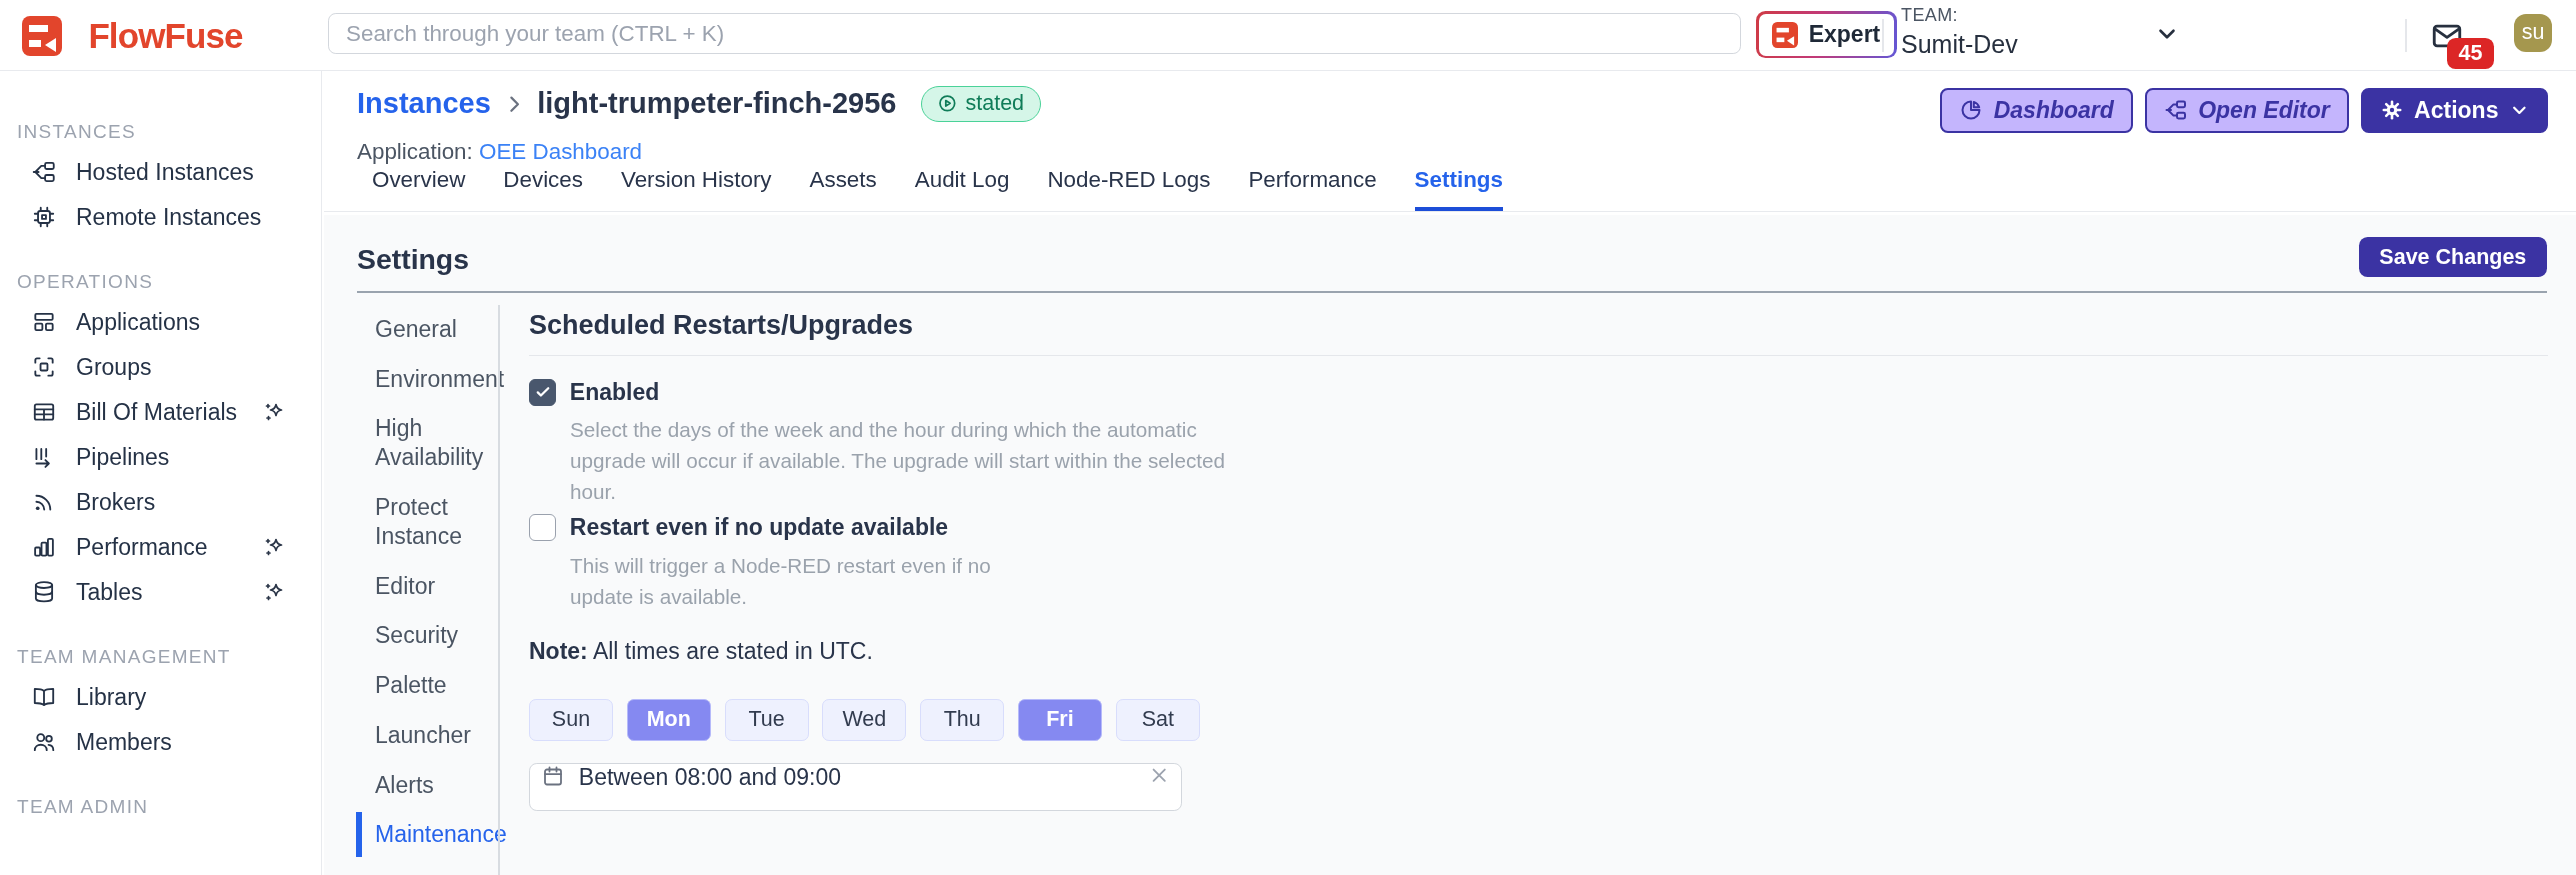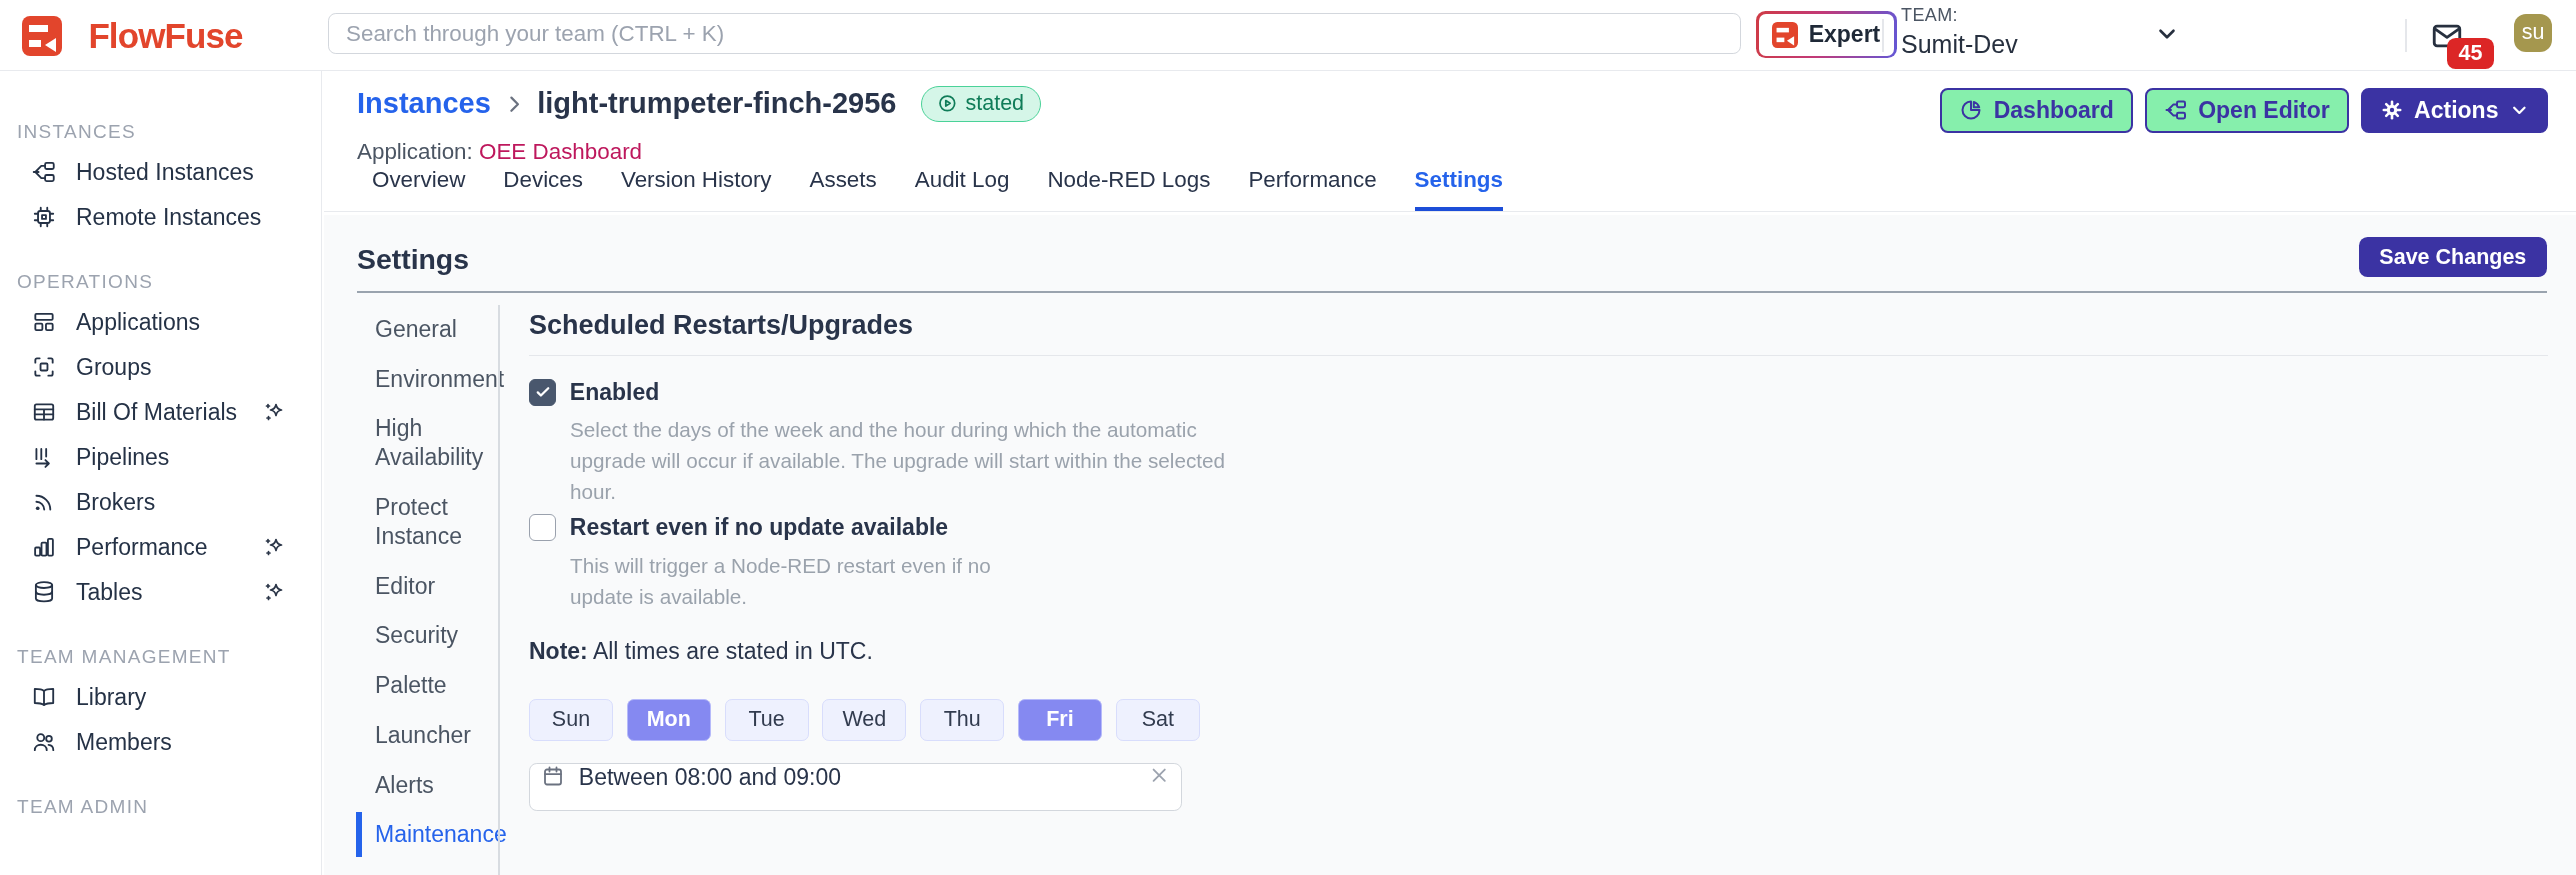--- a/index.html
+++ b/index.html
@@ -39,25 +39,25 @@
 
   
   .main-header { position:absolute; left:324px; top:72px; width:2252px; height:140px; background:#fff; border-bottom:1.7px solid #e8eaee; }
   .crumb-row { position:absolute; left:33px; top:13.8px; display:flex; align-items:center; gap:12px; }
   .crumb-link { font-size:29px; font-weight:bold; color:#2563eb; cursor:pointer; }
   .crumb-sep { width:22.4px; height:22.4px; color:#6b7280; }
   .crumb-name { font-size:29px; font-weight:bold; color:#29344a; }
   .status-pill { margin-left:12px; display:flex; align-items:center; gap:7.8px; height:36px; padding:0 15.5px; border-radius:18px; background:#d5f6e8; border:1.7px solid #4ad298; color:#0f7c58; font-size:21.5px; }
   .status-pill .ic { width:20.7px; height:20.7px; }
   .app-row { position:absolute; left:33px; top:67px; font-size:22.4px; color:#4b5563; }
-  .app-row a { color:#be185d; text-decoration:none; cursor:pointer; }
+  .app-row a { color:#3b82f6; text-decoration:none; cursor:pointer; }
   .hdr-buttons { position:absolute; right:27.6px; top:15.5px; display:flex; gap:12px; }
   .btn { display:flex; align-items:center; gap:10.3px; height:45px; padding:0 17px; border-radius:7.8px; font-size:23px; font-weight:bold; cursor:pointer; }
   .btn .ic { width:24px; height:24px; }
-  .btn-outline { background:#86efac; border:2.6px solid #3b33a3; color:#3b33a3; }
+  .btn-outline { background:#c4b5fd; border:2.6px solid #3b33a3; color:#3b33a3;font-style:italic; }
   .btn-solid { background:#3b33a3; border:2.6px solid #3b33a3; color:#fff; }
   .tabs { position:absolute; left:48px; bottom:0; display:flex; gap:38px; }
   .tab { font-size:22.4px; color:#29344a; padding-bottom:13.8px; border-bottom:4.3px solid transparent; cursor:pointer; }
   .tab.active { color:#2563eb; border-bottom-color:#1d4ed8; font-weight:bold; }
 
   
   .content { position:absolute; left:324px; top:215px; width:2252px; height:661px; background:#f9fafb; }
   .settings-head { position:relative; padding:27.6px 29px 0 33px; }
   .settings-title { font-size:28.4px; font-weight:bold; color:#29344a; }
   .save-btn { position:absolute; right:29px; top:22.4px; height:40px; padding:0 20.7px; background:#3b33a3; color:#fff; border:none; border-radius:8.6px; font-size:21.5px; font-weight:bold; font-family:"Liberation Sans", sans-serif; cursor:pointer; }

